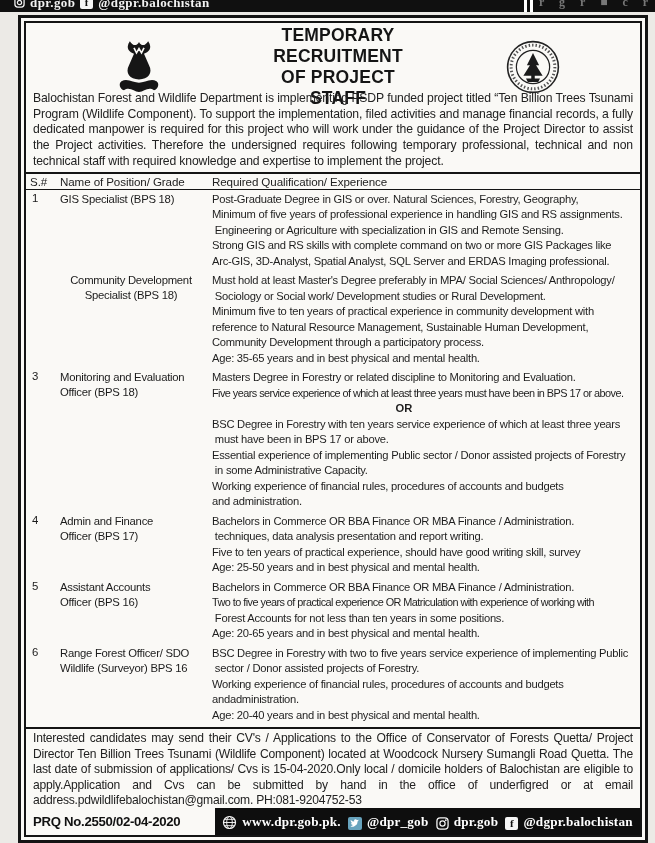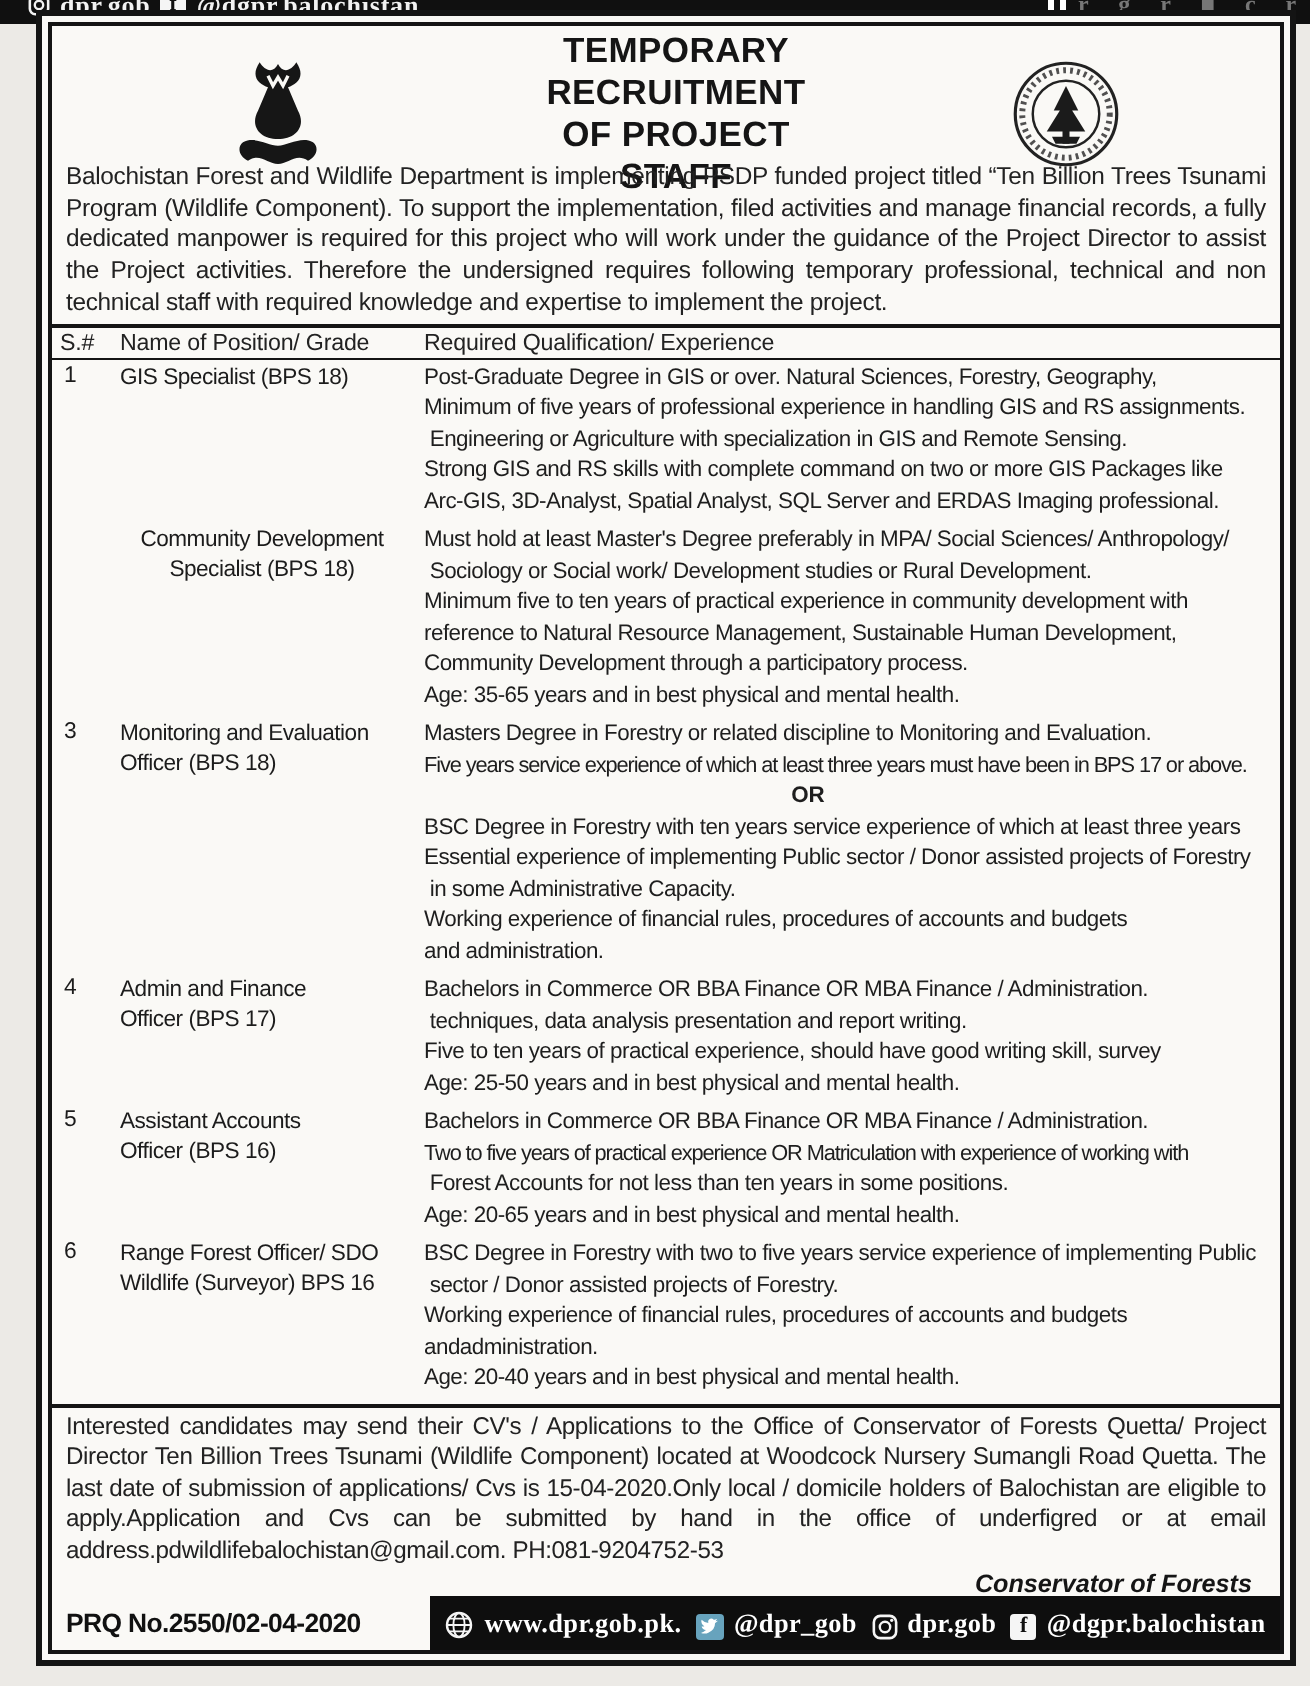--- a/index.html
+++ b/index.html
@@ -22,21 +22,21 @@
   .strip-div{width:9px;background:#fff;display:flex;}
   .strip-div i{display:block;width:3px;background:#101010;margin:0 auto;}
   .strip-right{flex:1;background:#101010;position:relative;overflow:hidden;}
   .strip-right .noise{
     position:absolute;top:-7px;left:6px;right:4px;color:#9a9a9a;
     font-family:"Liberation Serif", serif;font-weight:bold;font-size:12px;line-height:19px;
     letter-spacing:6px;white-space:nowrap;opacity:.75;
   }
   
   .ad{
-    position:absolute;top:5px;left:18px;width:630px;height:828px;
+    position:absolute;top:15px;left:18px;width:630px;height:828px;
     border:3px solid #141414;background:#faf9f6;box-sizing:border-box;padding:3px;
   }
   .ad-inner{
     border:2px solid #141414;height:100%;box-sizing:border-box;position:relative;
     overflow:hidden;background:#faf9f6;
   }
   
   .masthead{display:grid;grid-template-columns:225px 1fr 215px;align-items:center;height:64px;padding-top:2px;}
   .logo-cell{display:flex;justify-content:center;align-items:center;}
   .ad-title{
@@ -186,20 +186,21 @@
         <div class="t-num">3</div>
         <div class="t-pos">
             <div>Monitoring and Evaluation</div>
             <div>Officer (BPS 18)</div>
           </div>
         <div class="t-qual">
             <div>Masters Degree in Forestry or related discipline to Monitoring and Evaluation.</div>
             <div class="tight">Five years service experience of which at least three years must have been in BPS 17 or above.</div>
             <div class="or-line">OR</div>
             <div>BSC Degree in Forestry with ten years service experience of which at least three years</div>
+            <div> must have been in BPS 17 or above.</div>
             <div>Essential experience of implementing Public sector / Donor assisted projects of Forestry</div>
             <div> in some Administrative Capacity.</div>
             <div>Working experience of financial rules, procedures of accounts and budgets</div>
             <div>and administration.</div>
           </div>
       </div>
 
       <div class="t-row">
         <div class="t-num">4</div>
         <div class="t-pos">

